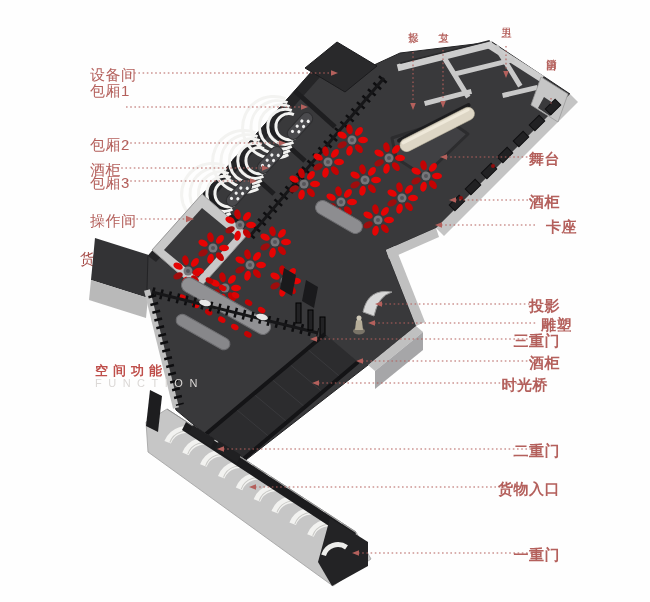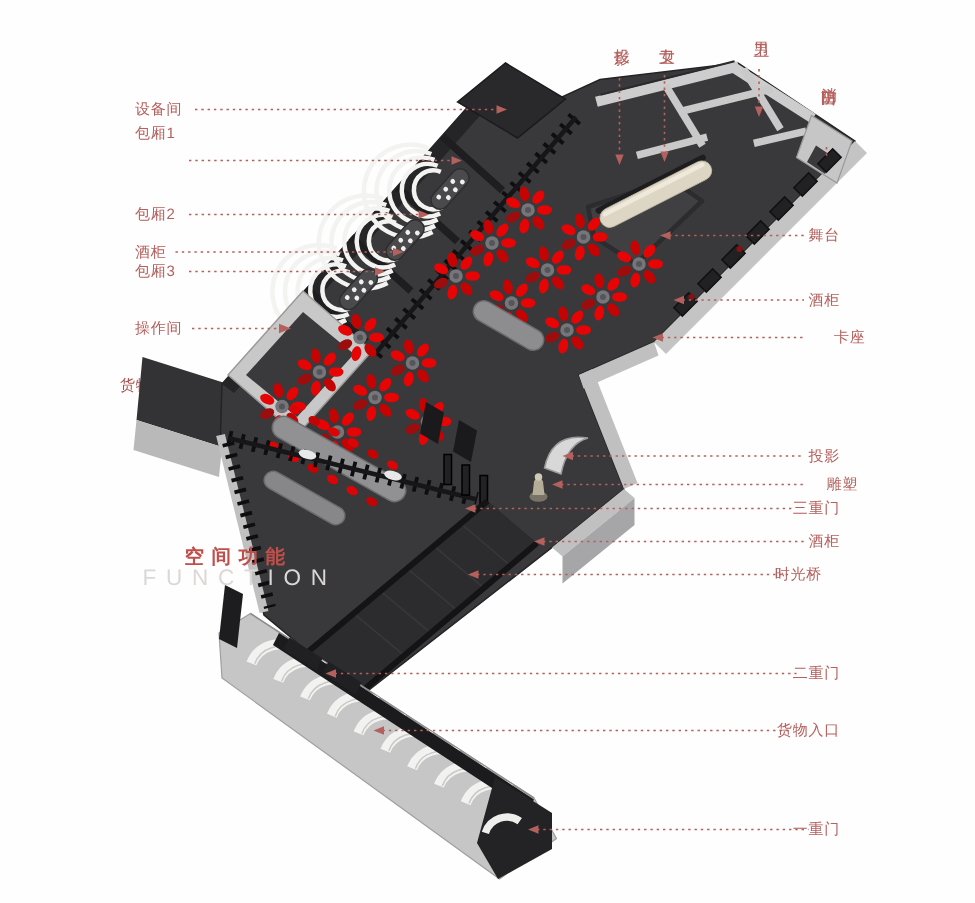--- a/index.html
+++ b/index.html
@@ -1,25 +1,25 @@
 <!DOCTYPE html>
 <html><head>
 <meta charset="utf-8">
 <style>
   html,body{margin:0;padding:0;}
   body{font-family:"Liberation Sans","DejaVu Sans",sans-serif;background:#ffffff;}
   #stage{position:relative;width:650px;height:602px;background:#fefefe;overflow:hidden;}
   #plan-svg{position:absolute;left:0;top:0;z-index:1;}
-  .lbl{position:absolute;font-size:10px;color:#b4605c;letter-spacing:0.5px;white-space:nowrap;z-index:2;}
+  .lbl{position:absolute;font-size:15px;color:#b4605c;letter-spacing:0.5px;white-space:nowrap;z-index:2;}
   .lbl.under{z-index:0;color:#a8504c;}
   .lbl.vert{writing-mode:vertical-rl;text-orientation:upright;letter-spacing:1px;font-size:10.5px;}
-  .lbl.right{text-align:right;}
+  .lbl.right{text-align:right;font-weight:bold;}
   .title-cn{position:absolute;left:95px;top:362px;font-family:"DejaVu Serif","Liberation Serif",serif;
-            font-size:13px;font-weight:600;letter-spacing:5px;color:#bf4f4b;z-index:2;margin-left:28px;}
-  .title-en{position:absolute;left:95px;top:377px;font-size:15px;letter-spacing:6.5px;color:#dbd8d6;z-index:2;}
+            font-size:13px;font-weight:600;letter-spacing:5px;color:#bf4f4b;z-index:2;}
+  .title-en{position:absolute;left:95px;top:377px;font-size:11px;letter-spacing:6.5px;color:#dbd8d6;z-index:2;}
 </style>
 </head>
 <body>
 
 <div id="stage">
 
   <div class="lbl under" style="left:80px;top:250px">货物入口</div>
 
   <svg id="plan-svg" width="650" height="602" viewBox="0 0 650 602">
 

